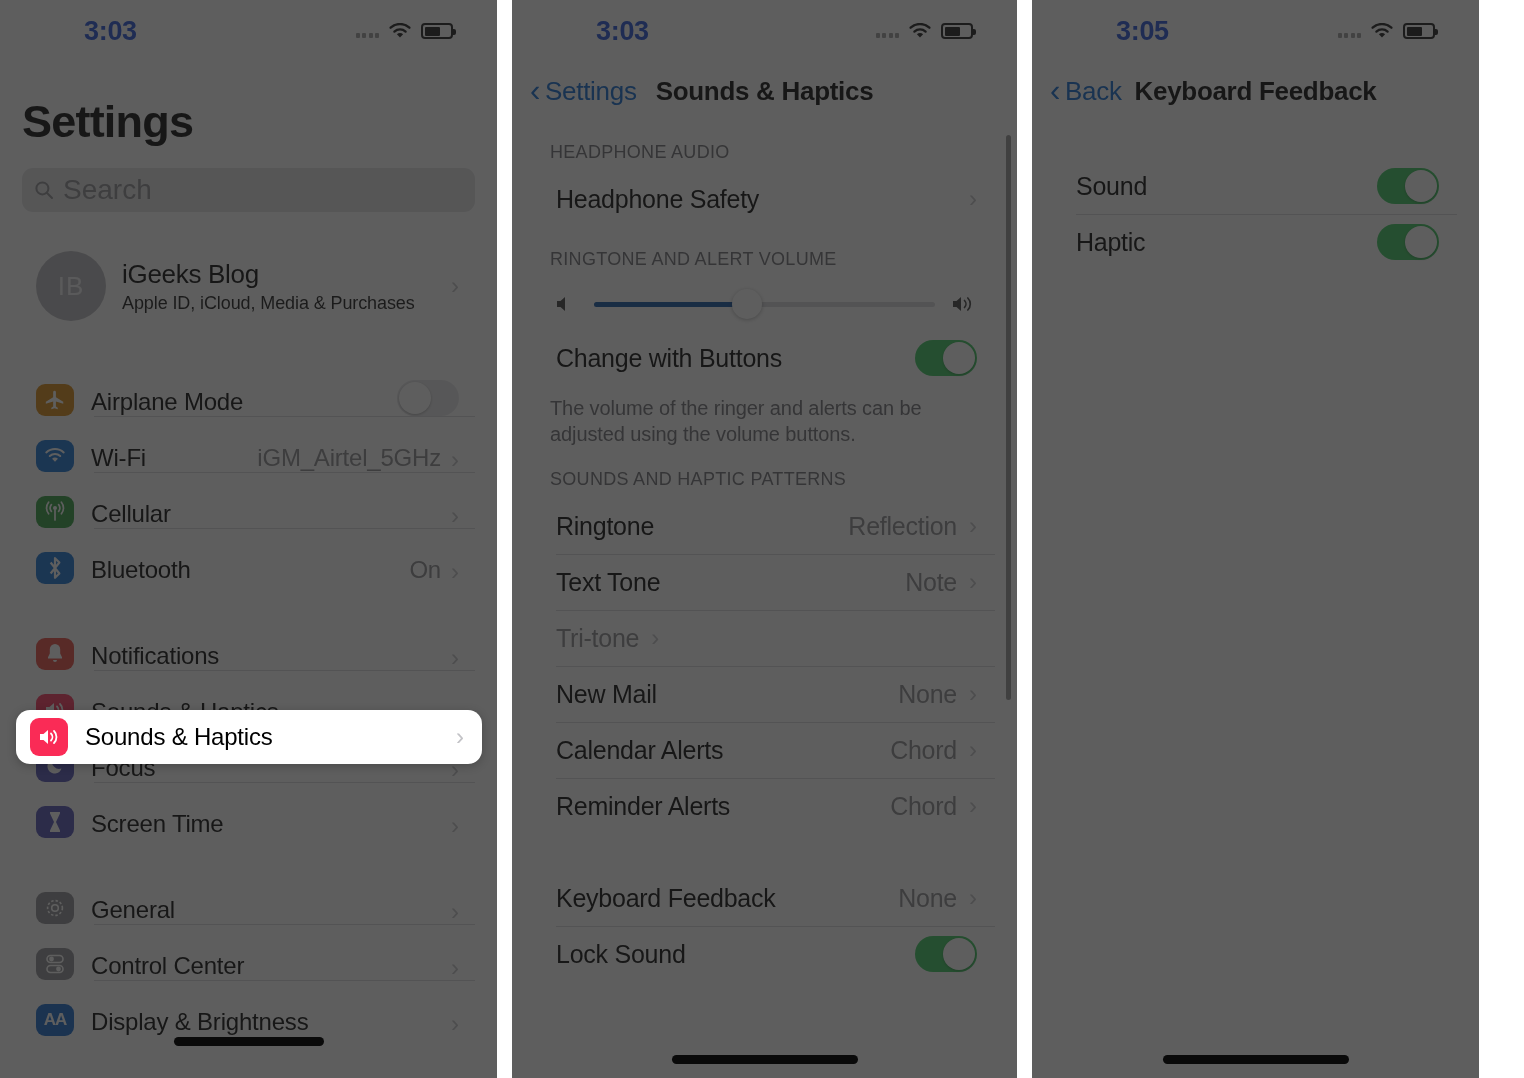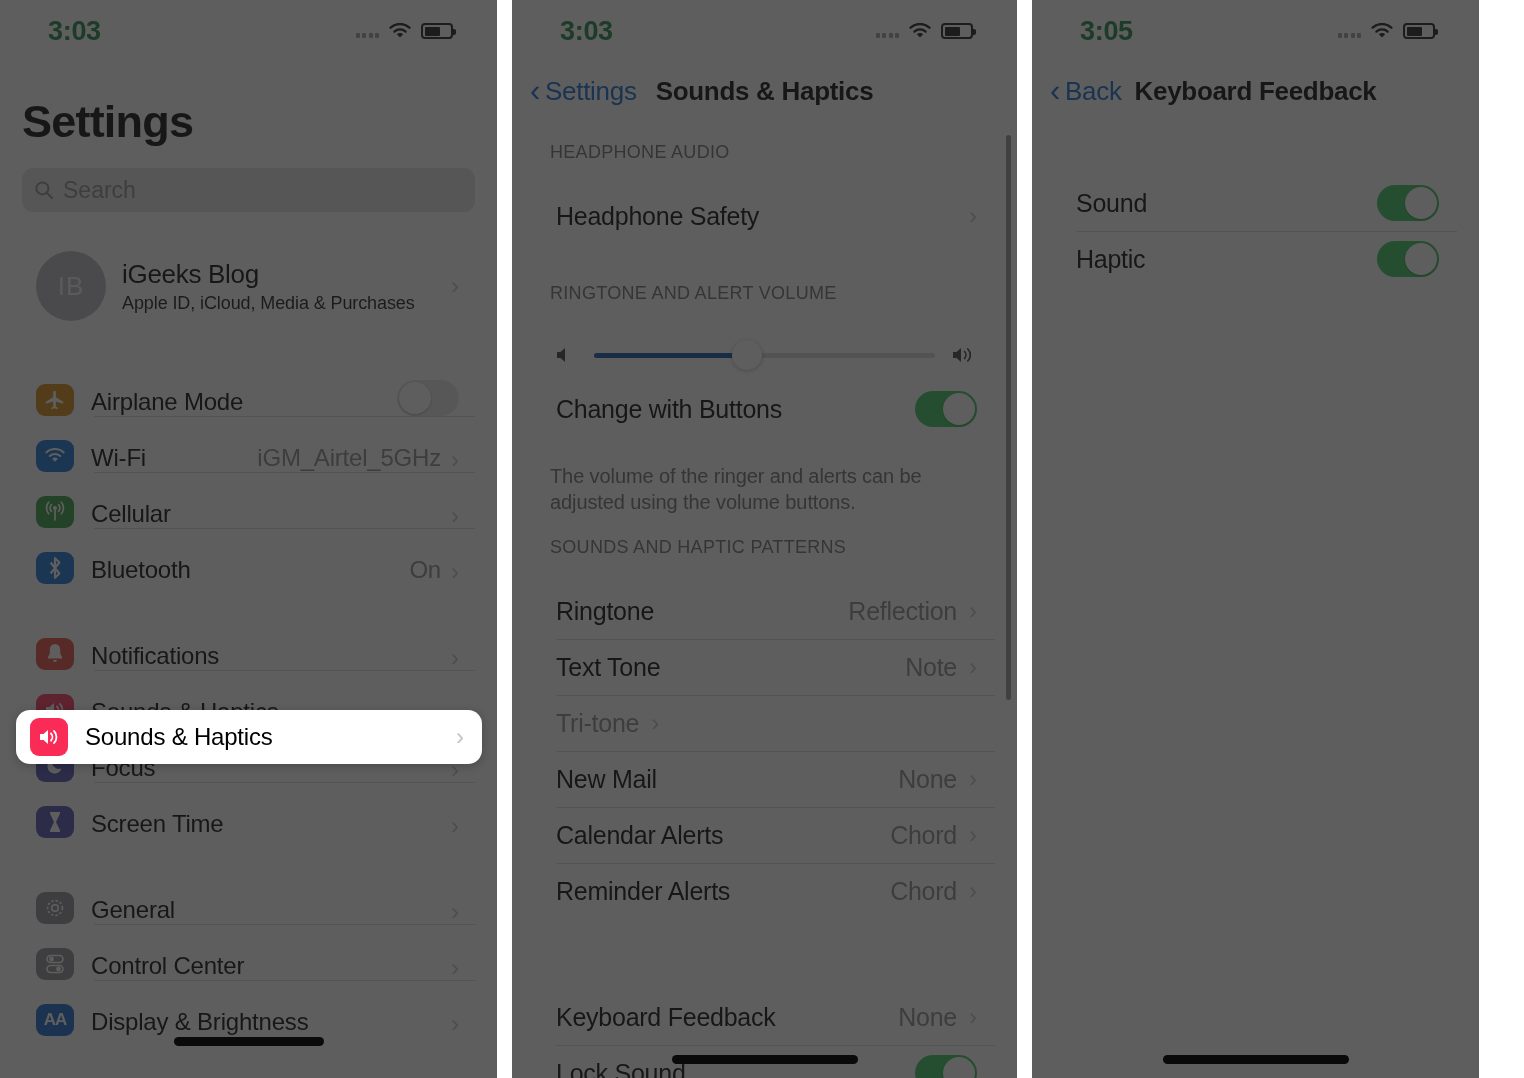--- a/index.html
+++ b/index.html
@@ -45,22 +45,23 @@
     height: 62px;
     display: flex;
     align-items: center;
     justify-content: space-between;
     padding: 0 44px 0 48px;
     z-index: 10;
   }
   .status-time {
     font-size: 27px;
     font-weight: bold;
-    color: #15803d;
+    color: #1d4ed8;
     letter-spacing: -0.3px;
+    margin-left: 36px;
   }
   .status-right { display: flex; align-items: center; gap: 9px; }
   .signal-bars { display: flex; align-items: flex-end; gap: 2.5px; height: 13px; }
   .signal-bars i {
     display: block; width: 4px; background: #9a9a9a; border-radius: 1px;
   }
   .signal-bars i:nth-child(1) { height: 5px; }
   .signal-bars i:nth-child(2) { height: 5px; }
   .signal-bars i:nth-child(3) { height: 5px; }
   .signal-bars i:nth-child(4) { height: 5px; }
@@ -78,21 +79,21 @@
   .settings-body { position: relative; padding: 0 0 0 0; z-index: 5; }
   .big-title {
     font-size: 45px; font-weight: bold; color: #000;
     padding: 34px 22px 20px 22px; letter-spacing: -0.8px;
   }
   .search-bar {
     margin: 0 22px; height: 44px; background: rgba(118,118,128,0.22);
     border-radius: 11px; display: flex; align-items: center; gap: 9px;
     padding: 0 12px;
   }
-  .search-bar .lbl { font-size: 23px; color: #8b8b8f; }
+  .search-bar .lbl { font-size: 28px; color: #8b8b8f; }
 
   .group {
     margin: 25px 22px 0 22px; background: #ffffff; border-radius: 13px; overflow: hidden;
   }
   .group.flush { margin-top: 30px; }
 
   .row {
     display: flex; align-items: flex-end; min-height: 56px;
     padding: 0 16px 0 14px; position: relative; background: #ffffff;
   }
@@ -161,21 +162,21 @@
   
   .sec-header {
     font-size: 18px; color: #6d6d72; letter-spacing: 0.3px;
     padding: 22px 22px 8px 38px; text-transform: uppercase;
   }
   .sec-footer {
     font-size: 20px; color: #6d6d72; letter-spacing: -0.1px;
     padding: 10px 40px 0 38px; line-height: 1.28;
   }
   .card {
-    margin: 17px 22px; background: #fff; border-radius: 13px; overflow: hidden;
+    margin: 0 22px; background: #fff; border-radius: 13px; overflow: hidden;
   }
   .crow {
     display: flex; align-items: center; min-height: 56px;
     padding: 0 18px 0 22px; position: relative; background: #fff;
   }
   .crow + .crow::before {
     content: ''; position: absolute; left: 22px; right: 0; top: 0;
     height: 1px; background: #d7d7db;
   }
   .crow .label { font-size: 25px; color: #000; flex: 1; letter-spacing: -0.25px; }

